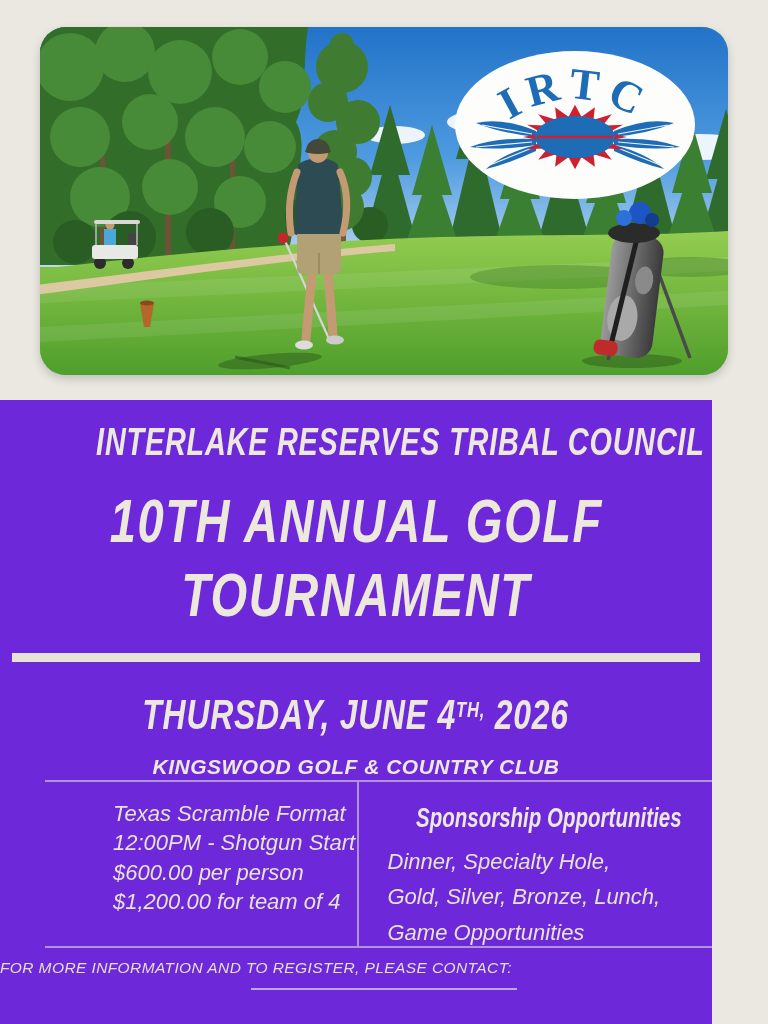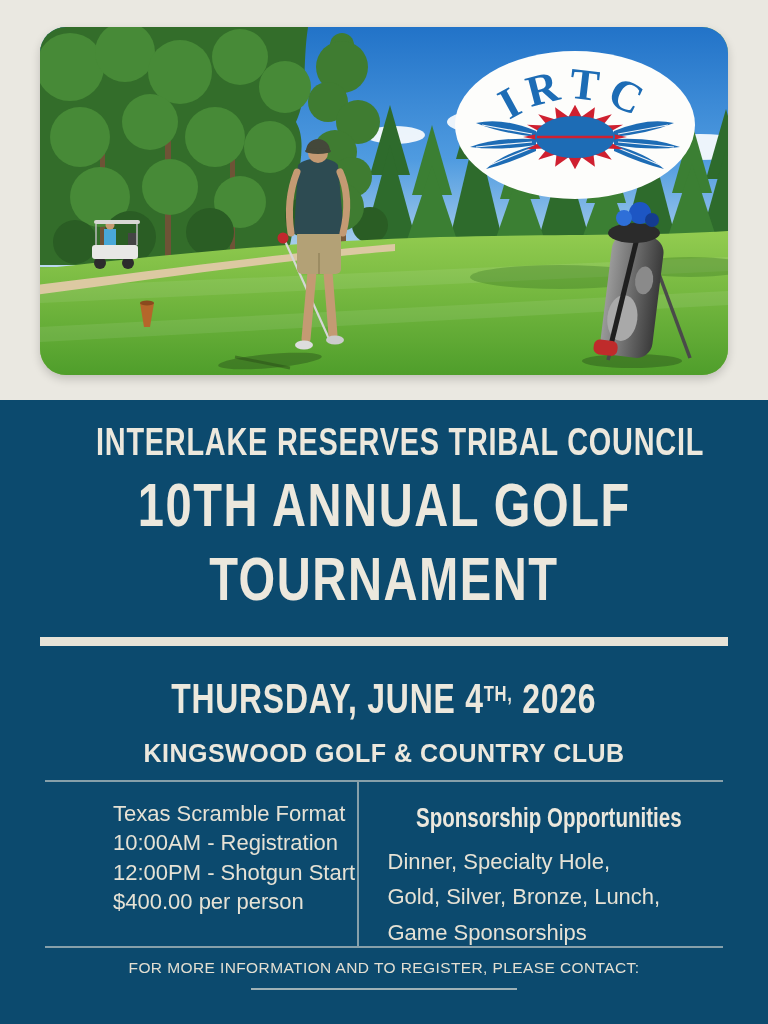--- a/index.html
+++ b/index.html
@@ -8,43 +8,43 @@
   .poster { position:relative; width:768px; height:1024px; background:#eae8e1; overflow:hidden; }
 
   
   .photo { position:absolute; left:40px; top:27px; width:688px; height:348px;
            border-radius:26px; overflow:hidden; background:#7db94a;
            box-shadow:0 4px 10px rgba(0,0,0,.18); }
   .photo svg.scene { position:absolute; left:0; top:0; }
   .logo-wrap { position:absolute; left:412px; top:22px; width:246px; height:152px; }
 
   
-  .green { position:absolute; left:0; top:400px; width:768px; height:624px;
-           background:#0c4a6e; color:#ece8dd; }
+  .green { position:absolute; left:0; top:400px; width:712px; height:624px;
+           background:#6d28d9; color:#ece8dd;font-style:italic; }
   .cond { display:inline-block; transform:scaleX(0.76); transform-origin:center;
           white-space:nowrap; font-weight:bold; }
   .org-line { text-align:center; padding-top:21px; font-size:38px; letter-spacing:1px; }
-  .big-title { text-align:center; font-size:62px; line-height:1.2; margin-top:4px; letter-spacing:2px; }
+  .big-title { text-align:center; font-size:62px; line-height:1.2; margin-top:20px; letter-spacing:2px; }
   .divider { width:688px; height:9px; background:#e7e3d8; margin:20px auto 0; }
   .date-line { text-align:center; font-size:42px; margin-top:29px; letter-spacing:1px; }
   .date-line sup { font-size:0.52em; vertical-align:0.55em; }
-  .venue { text-align:center; font-weight:bold; font-size:25px; line-height:1.5;
+  .venue { text-align:center; font-weight:bold; font-size:21px; line-height:1.5;
            margin-top:12px; letter-spacing:0.5px; }
 
   .info { position:absolute; top:380px; left:45px; width:678px; height:168px;
           border-top:2px solid rgba(236,232,221,.55);
           border-bottom:2px solid rgba(236,232,221,.55);
           display:flex; }
   .info-left { width:337px; padding:17px 0 2px 68px; font-size:22px; line-height:1.34;
                color:#e6e2d5; }
   .vline { width:2px; background:rgba(236,232,221,.55); }
   .info-right { flex:1; padding:13px 0 12px 29px; font-size:22px; line-height:1.6; color:#e6e2d5; }
   .sponsor-head { font-size:27px; color:#ece8dd; margin:2px 0 4px -14px; }
 
-  .footer { position:absolute; left:0; width:768px; top:556px; text-align:center;
+  .footer { position:absolute; left:0; width:768px; top:556px; 
             font-size:15.5px; line-height:1.5; letter-spacing:0.4px; color:#e3dfd2; }
   .footer-rule { width:266px; height:2px; background:rgba(236,232,221,.65); margin:9px auto 0; }
 </style>
 </head>
 <body>
 
 <div class="poster">
 
   <div class="photo">
     <svg class="scene" width="688" height="348" viewBox="0 0 688 348">
@@ -283,32 +283,32 @@
       </span>
     </div>
 
     <div class="venue">
       <div>KINGSWOOD GOLF &amp; COUNTRY CLUB</div>
     </div>
 
     <div class="info">
       <div class="info-left">
         <div>Texas Scramble Format</div>
-        <div>10:00AM - Registration</div>
         <div>12:00PM - Shotgun Start</div>
-        <div>$400.00 per person</div>
+        <div>$600.00 per person</div>
+        <div>$1,200.00 for team of 4</div>
       </div>
       <div class="vline"></div>
       <div class="info-right">
         <div class="sponsor-head">
           <span class="cond">Sponsorship Opportunities</span>
         </div>
         <div>Dinner, Specialty Hole,</div>
         <div>Gold, Silver, Bronze, Lunch,</div>
-        <div>Game Sponsorships</div>
+        <div>Game Opportunities</div>
       </div>
     </div>
 
     <div class="footer">
       <div>FOR MORE INFORMATION AND TO REGISTER, PLEASE CONTACT:</div>
       <div class="footer-rule"></div>
     </div>
 
   </div>
 </div>

